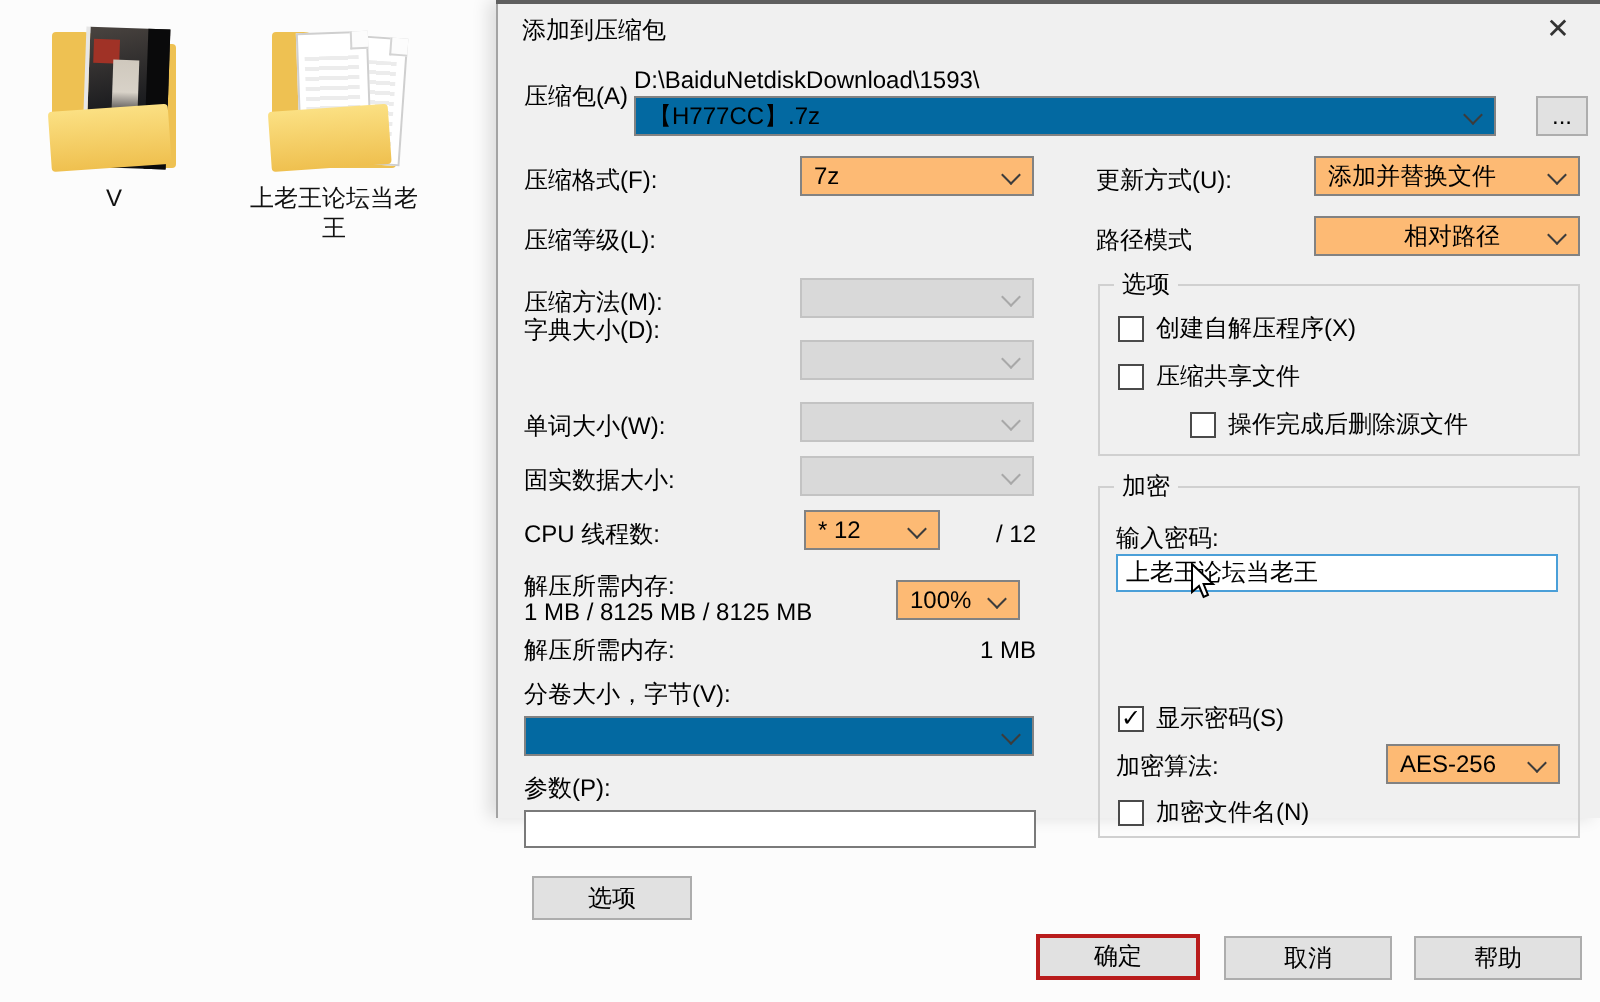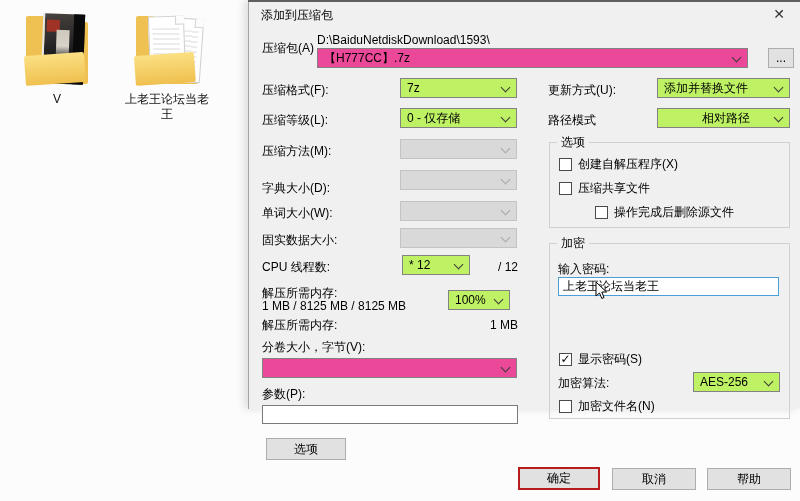--- a/index.html
+++ b/index.html
@@ -22,23 +22,23 @@
   .page::before{content:"";position:absolute;right:-1px;top:-1px;width:8px;height:8px;background:#fcfcfc;border-left:1px solid #d4d4d4;border-bottom:1px solid #d4d4d4;}
   .f-label{position:absolute;top:78px;text-align:center;font-size:12px;line-height:15px;color:#111;}
 
   
   .dialog{position:absolute;left:248px;top:0;width:552px;height:409px;background:#f0f0f0;
           box-shadow:inset 0 2px 0 #5f5f5f, inset 1px 0 0 #a3a3a3, -4px 0 8px rgba(0,0,0,.12);}
   .title{position:absolute;left:13px;top:7px;font-size:12px;color:#000;}
   .close{position:absolute;top:3px;right:4px;width:34px;height:22px;text-align:center;line-height:22px;font-size:14px;color:#333;cursor:default;}
   .lbl{position:absolute;font-size:12px;line-height:14px;white-space:nowrap;color:#000;}
   .lbl.right{text-align:right;}
-  .dd{position:absolute;height:20px;box-sizing:border-box;background:#bef264;border:1px solid #828282;font-size:12px;line-height:18px;padding:0 20px 0 6px;overflow:hidden;white-space:nowrap;}
+  .dd{position:absolute;height:20px;box-sizing:border-box;background:#fdba74;border:1px solid #828282;font-size:12px;line-height:18px;padding:0 20px 0 6px;overflow:hidden;white-space:nowrap;}
   .dd .chev{position:absolute;right:7px;top:5px;width:6px;height:6px;border-right:1px solid #3c3c3c;border-bottom:1px solid #3c3c3c;transform:rotate(45deg);}
-  .dd.white{background:#ec4899;}
+  .dd.white{background:#0369a1;}
   .dd.dis{background:#d9d9d9;border-color:#c3c3c3;}
   .dd.dis .chev{border-color:#a8a8a8;}
   .tbox{position:absolute;box-sizing:border-box;background:#fff;border:1px solid #7a7a7a;font-size:12px;padding:0 4px;font-family:inherit;outline:none;}
   .btn{position:absolute;height:22px;box-sizing:border-box;background:#e1e1e1;border:1px solid #adadad;font-size:12px;text-align:center;line-height:20px;color:#000;}
   .btn.primary{border:2px solid #b91c1c;line-height:18px;}
   .group{position:absolute;border:1px solid #d0d0d0;box-sizing:border-box;}
   .legend{position:absolute;top:-8px;left:7px;background:#f0f0f0;padding:0 4px;font-size:12px;line-height:14px;}
   .cbrow{position:absolute;display:flex;align-items:center;font-size:12px;white-space:nowrap;}
   .cb{width:13px;height:13px;box-sizing:border-box;background:#fff;border:1px solid #4a4a4a;margin-right:6px;flex:0 0 13px;text-align:center;font-size:12px;line-height:11px;color:#000;}
   .cursor-svg{position:absolute;z-index:50;}
@@ -81,31 +81,27 @@
     </div>
     <div class="btn" style="left:520px;top:48px;width:26px;height:20px;line-height:18px;">...</div>
 
     <div class="lbl" style="left:14px;top:83px;">压缩格式(F):</div>
     <div class="dd" style="left:152px;top:78px;width:117px;">
       <span>7z</span>
       <i class="chev"></i>
     </div>
 
     <div class="lbl" style="left:14px;top:113px;">压缩等级(L):</div>
-    <div class="dd" style="left:152px;top:108px;width:117px;">
-      <span>0 - 仅存储</span>
-      <i class="chev"></i>
-    </div>
 
     <div class="lbl" style="left:14px;top:144px;">压缩方法(M):</div>
     <div class="dd dis" style="left:152px;top:139px;width:117px;">
       <i class="chev"></i>
     </div>
 
-    <div class="lbl" style="left:14px;top:181px;text-align:center;">字典大小(D):</div>
+    <div class="lbl" style="left:14px;top:158px;text-align:center;">字典大小(D):</div>
     <div class="dd dis" style="left:152px;top:170px;width:117px;">
       <i class="chev"></i>
     </div>
 
     <div class="lbl" style="left:14px;top:206px;">单词大小(W):</div>
     <div class="dd dis" style="left:152px;top:201px;width:117px;">
       <i class="chev"></i>
     </div>
 
     <div class="lbl" style="left:14px;top:233px;">固实数据大小:</div>

